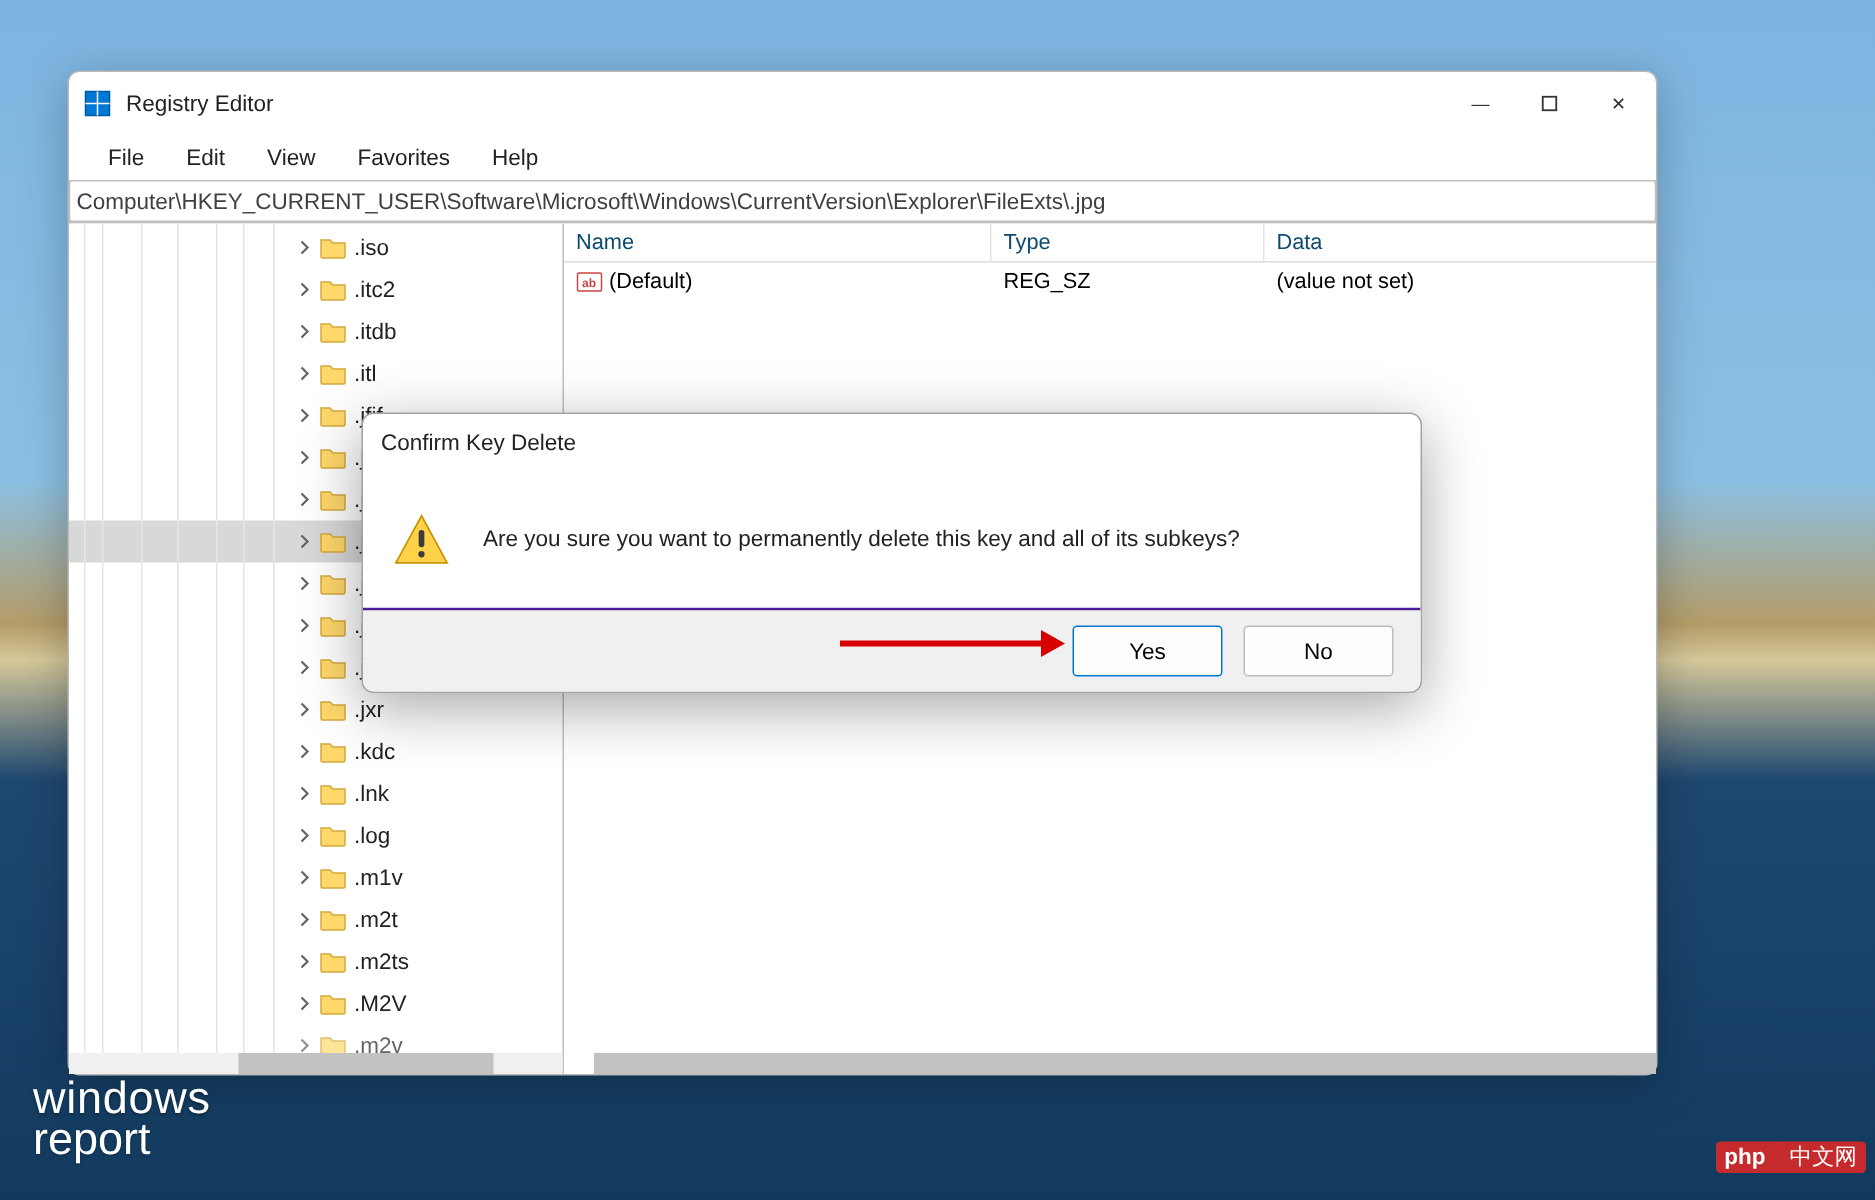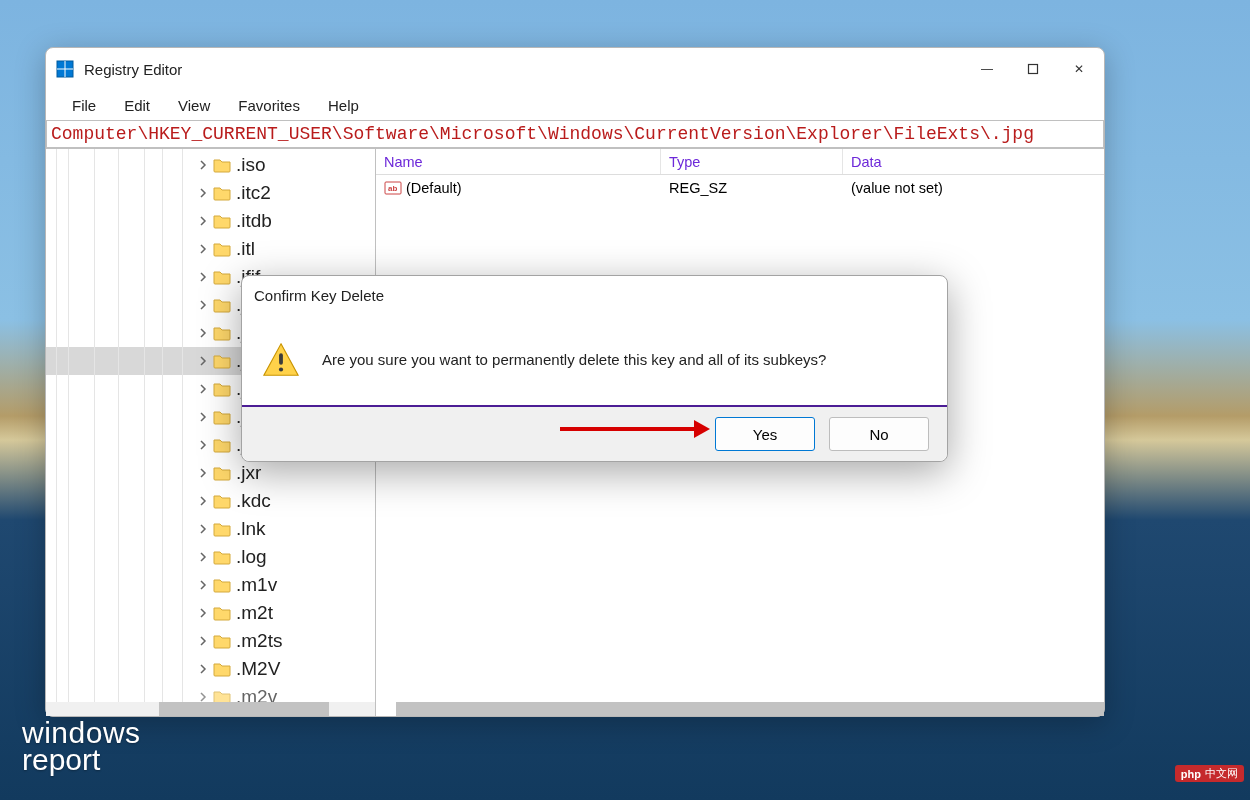--- a/index.html
+++ b/index.html
@@ -26,27 +26,27 @@
   .titlebar .icon { width: 18px; height: 18px; margin-right: 10px; display: inline-flex; }
   .titlebar .title { font-size: 15px; color: #222; }
   .tb-spacer { flex: 1; }
   .win-btn { width: 46px; height: 42px; display: flex; align-items: center; justify-content: center; font-size: 14px; color: #333; }
   .win-btn span { font-family: "Segoe UI Symbol", sans-serif; font-size: 12px; }
 
   .menubar { height: 30px; display: flex; align-items: center; padding: 0 12px; border-top: 1px solid #fff; }
   .menubar .item { padding: 2px 14px; font-size: 15px; color: #222; }
 
   .addressbar { height: 28px; border: 1px solid #c0c0c0; margin: 0 0 0 0; display: flex; align-items: center; }
-  .addressbar .path { font-size: 18px; padding: 2px 4px; color: #b91c1c; width: 100%; background: #fff; font-family: Liberation Mono, monospace; }
+  .addressbar .path { font-size: 15px; padding: 2px 4px; color: #404040; width: 100%; background: #fff; }
 
   .panes { flex: 1; display: flex; overflow: hidden; border-top: 1px solid #c0c0c0; }
   .tree-pane { width: 330px; height: 100%; position: relative; border-right: 1px solid #c0c0c0; overflow: hidden; background: #fff;}
   .tree-inner { position: absolute; left: 0; top:0; width: 100%; height: 100%; overflow: hidden; }
   .tree {
-    font-size: 19px; color: #222;
+    font-size: 15px; color: #222;
     padding-top: 2px;
   }
   .tree-guides { position: absolute; left:0; top:0; pointer-events:none;}
   .guide { position:absolute; width:0; border-left:1px solid #e5e5e5;}
   .tree-row {
     height: 28px; display: flex; align-items: center;
     padding-left: 150px; gap: 3px; white-space: nowrap;
   }
   .tree-row.selected { background: #d8d8d8; }
   .tree-row .chev { width: 14px; height: 14px; display: inline-flex; align-items: center; justify-content: center; color: #5a5a5a; }
@@ -56,21 +56,21 @@
 
   .tree-hscroll {
     position: absolute; left: 0; bottom: 0; height: 14px; width: 330px;
     background: #f0f0f0; display:flex; align-items:center;
   }
   .tree-hscroll .thumb { position:absolute; height:14px; left:113px; width:170px; background:#c2c2c2; }
 
   .values-pane { flex:1; position: relative; background:#fff; overflow:hidden; }
   .values-header {
     height: 26px; display: flex; align-items: center; border-bottom: 1px solid #ddd;
-    font-size: 14.5px; color: #6d28d9;
+    font-size: 14.5px; color: #0c4a6e;
   }
   .vh-col { padding: 0 8px; border-right: 1px solid #e5e5e5; height: 100%; display:flex; align-items:center; }
   .vh-name { width: 285px; }
   .vh-type { width: 182px; }
   .vh-data { flex:1; border-right:none;}
   .values-row { display:flex; align-items:center; height: 26px; font-size:14.5px; }
   .vr-name { width:285px; padding-left: 8px; display:flex; align-items:center; gap:4px; }
   .vr-type { width:182px; padding-left:8px;}
   .vr-data { padding-left:8px;}
   .vr-icon { width:18px; height:18px; display:inline-flex; }
@@ -110,21 +110,21 @@
   }
 
   
   .wm-left {
     position:absolute; left:22px; bottom:26px; color:#fff; font-size: 30px; font-weight:300;
     line-height: .92; text-shadow: 0 1px 2px rgba(0,0,0,.3);
   }
   .wm-left .top { letter-spacing:.5px;}
   .wm-right {
     position:absolute; right:6px; bottom:18px; display:flex; align-items:center;
-    background:#c52a2c; color:#fff; border-radius:3px; padding:1px 6px; font-size:11px; gap:4px;margin-left:28px;
+    background:#c52a2c; color:#fff; border-radius:3px; padding:1px 6px; font-size:15px; gap:16px;margin-left:28px;
   }
   .wm-right .p { font-weight:700;}
 </style>
 </head>
 <body>
 
 <div class="app">
   <div class="titlebar">
     <span class="icon">
       <svg viewBox="0 0 18 18">

